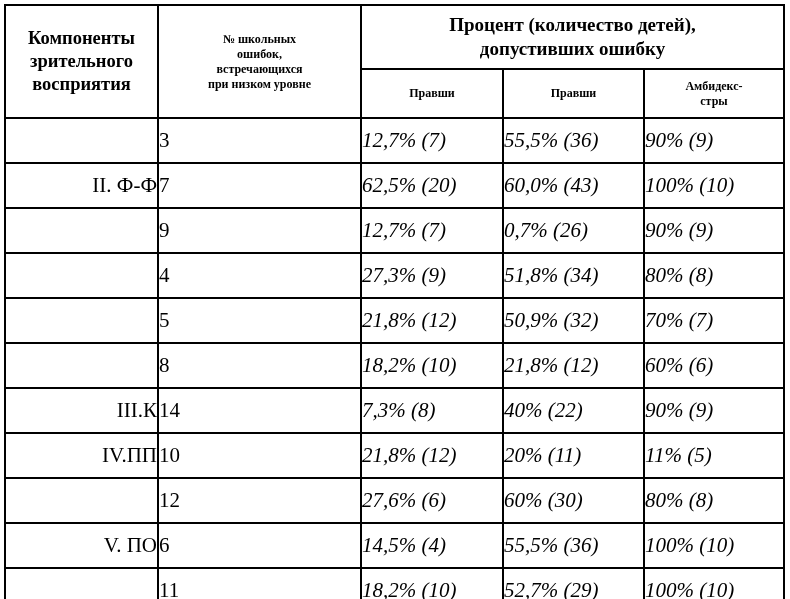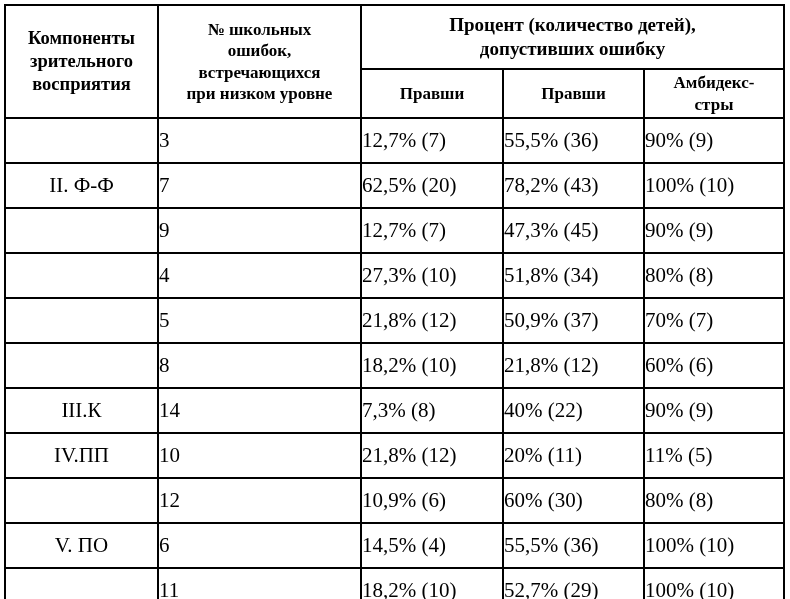--- a/index.html
+++ b/index.html
@@ -34,46 +34,47 @@
   
   col.c0 { width: 153px; }
   col.c1 { width: 203px; }
   col.c2 { width: 142px; }
   col.c3 { width: 141px; }
   col.c4 { width: 140px; }
 
   .hdr {
     text-align: center;
     font-weight: bold;
-    font-size: 17px;
+    font-size: 12px;
     line-height: 1.25;
     padding: 3px 4px;
   }
   .hdr-comp {
     font-size: 18.5px;
   }
   .hdr-span {
     font-size: 19px;
   }
   .cell-left {
-    text-align: center;
+    text-align: right;
     padding-left: 8px;
     font-size: 21px;
     line-height: 1.1;
   }
   .cell-num {
     text-align: left;
     padding-left: 8px;
     font-size: 21px;
   }
   .cell-val {
     text-align: left;
     padding-left: 8px;
     font-size: 21px;
     white-space: nowrap;
+    font-style: italic;
   }
   tbody tr {
     height: 45px;
   }
   .thead-row1 th { height: 62px; }
   .thead-row2 th { height: 47px; }
 </style>
 </head>
 <body>
 
@@ -110,42 +111,42 @@
         <td class="cell-left"></td>
         <td class="cell-num">3</td>
         <td class="cell-val">12,7% (7)</td>
         <td class="cell-val">55,5% (36)</td>
         <td class="cell-val">90% (9)</td>
       </tr>
       <tr>
         <td class="cell-left">II. Ф-Ф</td>
         <td class="cell-num">7</td>
         <td class="cell-val">62,5% (20)</td>
-        <td class="cell-val">78,2% (43)</td>
+        <td class="cell-val">60,0% (43)</td>
         <td class="cell-val">100% (10)</td>
       </tr>
       <tr>
         <td class="cell-left"></td>
         <td class="cell-num">9</td>
         <td class="cell-val">12,7% (7)</td>
-        <td class="cell-val">47,3% (45)</td>
+        <td class="cell-val">0,7% (26)</td>
         <td class="cell-val">90% (9)</td>
       </tr>
       <tr>
         <td class="cell-left"></td>
         <td class="cell-num">4</td>
-        <td class="cell-val">27,3% (10)</td>
+        <td class="cell-val">27,3% (9)</td>
         <td class="cell-val">51,8% (34)</td>
         <td class="cell-val">80% (8)</td>
       </tr>
       <tr>
         <td class="cell-left"></td>
         <td class="cell-num">5</td>
         <td class="cell-val">21,8% (12)</td>
-        <td class="cell-val">50,9% (37)</td>
+        <td class="cell-val">50,9% (32)</td>
         <td class="cell-val">70% (7)</td>
       </tr>
       <tr>
         <td class="cell-left"></td>
         <td class="cell-num">8</td>
         <td class="cell-val">18,2% (10)</td>
         <td class="cell-val">21,8% (12)</td>
         <td class="cell-val">60% (6)</td>
       </tr>
       <tr>
@@ -158,21 +159,21 @@
       <tr>
         <td class="cell-left">IV.ПП</td>
         <td class="cell-num">10</td>
         <td class="cell-val">21,8% (12)</td>
         <td class="cell-val">20% (11)</td>
         <td class="cell-val">11% (5)</td>
       </tr>
       <tr>
         <td class="cell-left"></td>
         <td class="cell-num">12</td>
-        <td class="cell-val">10,9% (6)</td>
+        <td class="cell-val">27,6% (6)</td>
         <td class="cell-val">60% (30)</td>
         <td class="cell-val">80% (8)</td>
       </tr>
       <tr>
         <td class="cell-left">V. ПО</td>
         <td class="cell-num">6</td>
         <td class="cell-val">14,5% (4)</td>
         <td class="cell-val">55,5% (36)</td>
         <td class="cell-val">100% (10)</td>
       </tr>

